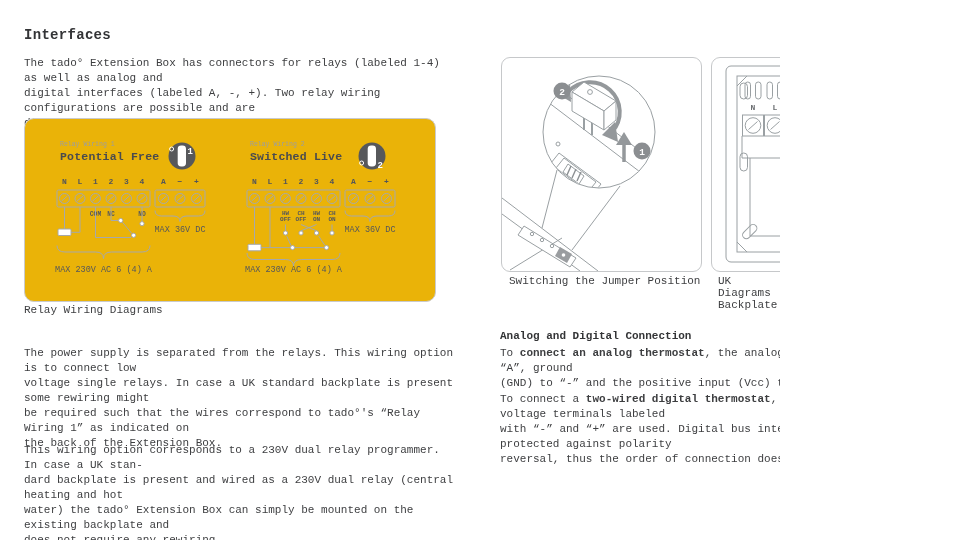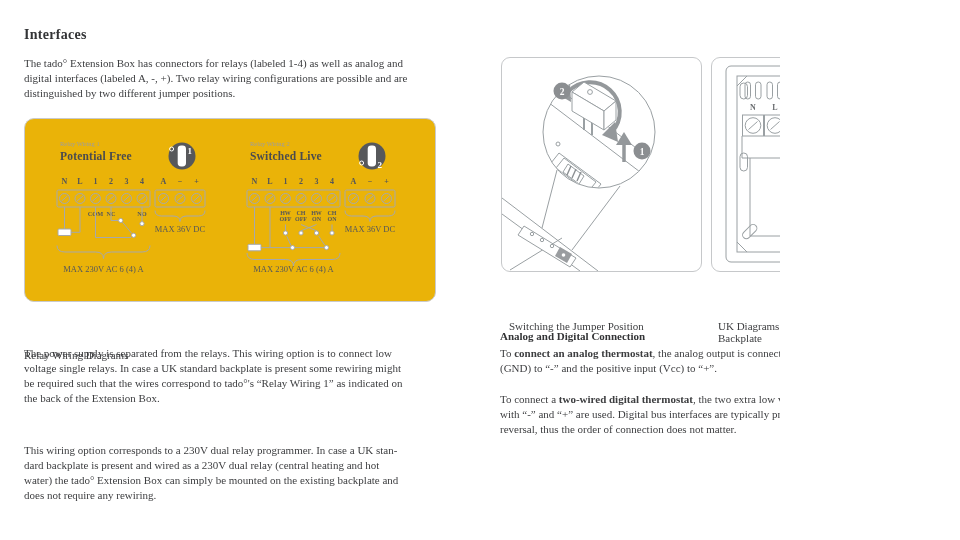--- a/index.html
+++ b/index.html
@@ -1,24 +1,24 @@
 <!DOCTYPE html>
 <html><head>
 <meta charset="utf-8">
 <style>
   html,body{margin:0;padding:0;background:#fff;}
   .page{position:relative;width:780px;height:540px;background:#ffffff;overflow:hidden;
-        font-family:Liberation Serif, serif;color:#3d3e40;border-radius:20px;}
+        font-family:Liberation Mono, monospace;color:#3d3e40;border-radius:20px;}
   .h1{position:absolute;left:24px;top:27px;font-size:14px;font-weight:600;letter-spacing:.3px;color:#333436;}
   .bodytext{font-size:11px;line-height:15px;white-space:pre-line;color:#3d3e40;}
   .intro{position:absolute;left:24px;top:56px;width:430px;}
   .wiring-box{position:absolute;left:24px;top:118px;width:410px;height:182px;
               border:1px solid #c9cacc;border-radius:10px;background:#eab308;}
   .wiring-box svg{position:absolute;left:0;top:0;}
-  .caption{position:absolute;font-size:11px;color:#3d3e40;margin-top:45px;}
+  .caption{position:absolute;font-size:11px;color:#3d3e40;}
   .sec-head{position:absolute;font-size:11px;font-weight:bold;color:#333436;}
   .sec-body{position:absolute;}
   .figbox{position:absolute;top:57px;height:213px;border:1px solid #c6c8ca;border-radius:9px;background:#fff;}
   .figbox svg{position:absolute;left:0;top:0;}
   
   .ln{stroke:#a6a8ab;fill:none;stroke-width:1;}
   .lnw{stroke:#a6a8ab;fill:#fff;stroke-width:1;}
   .tlab{font-size:8px;font-weight:bold;fill:#53555a;text-anchor:middle;}
   .clab{font-size:6.3px;font-weight:600;fill:#55575b;text-anchor:middle;}
   .clab2{font-size:6px;font-weight:600;fill:#55575b;text-anchor:middle;}

